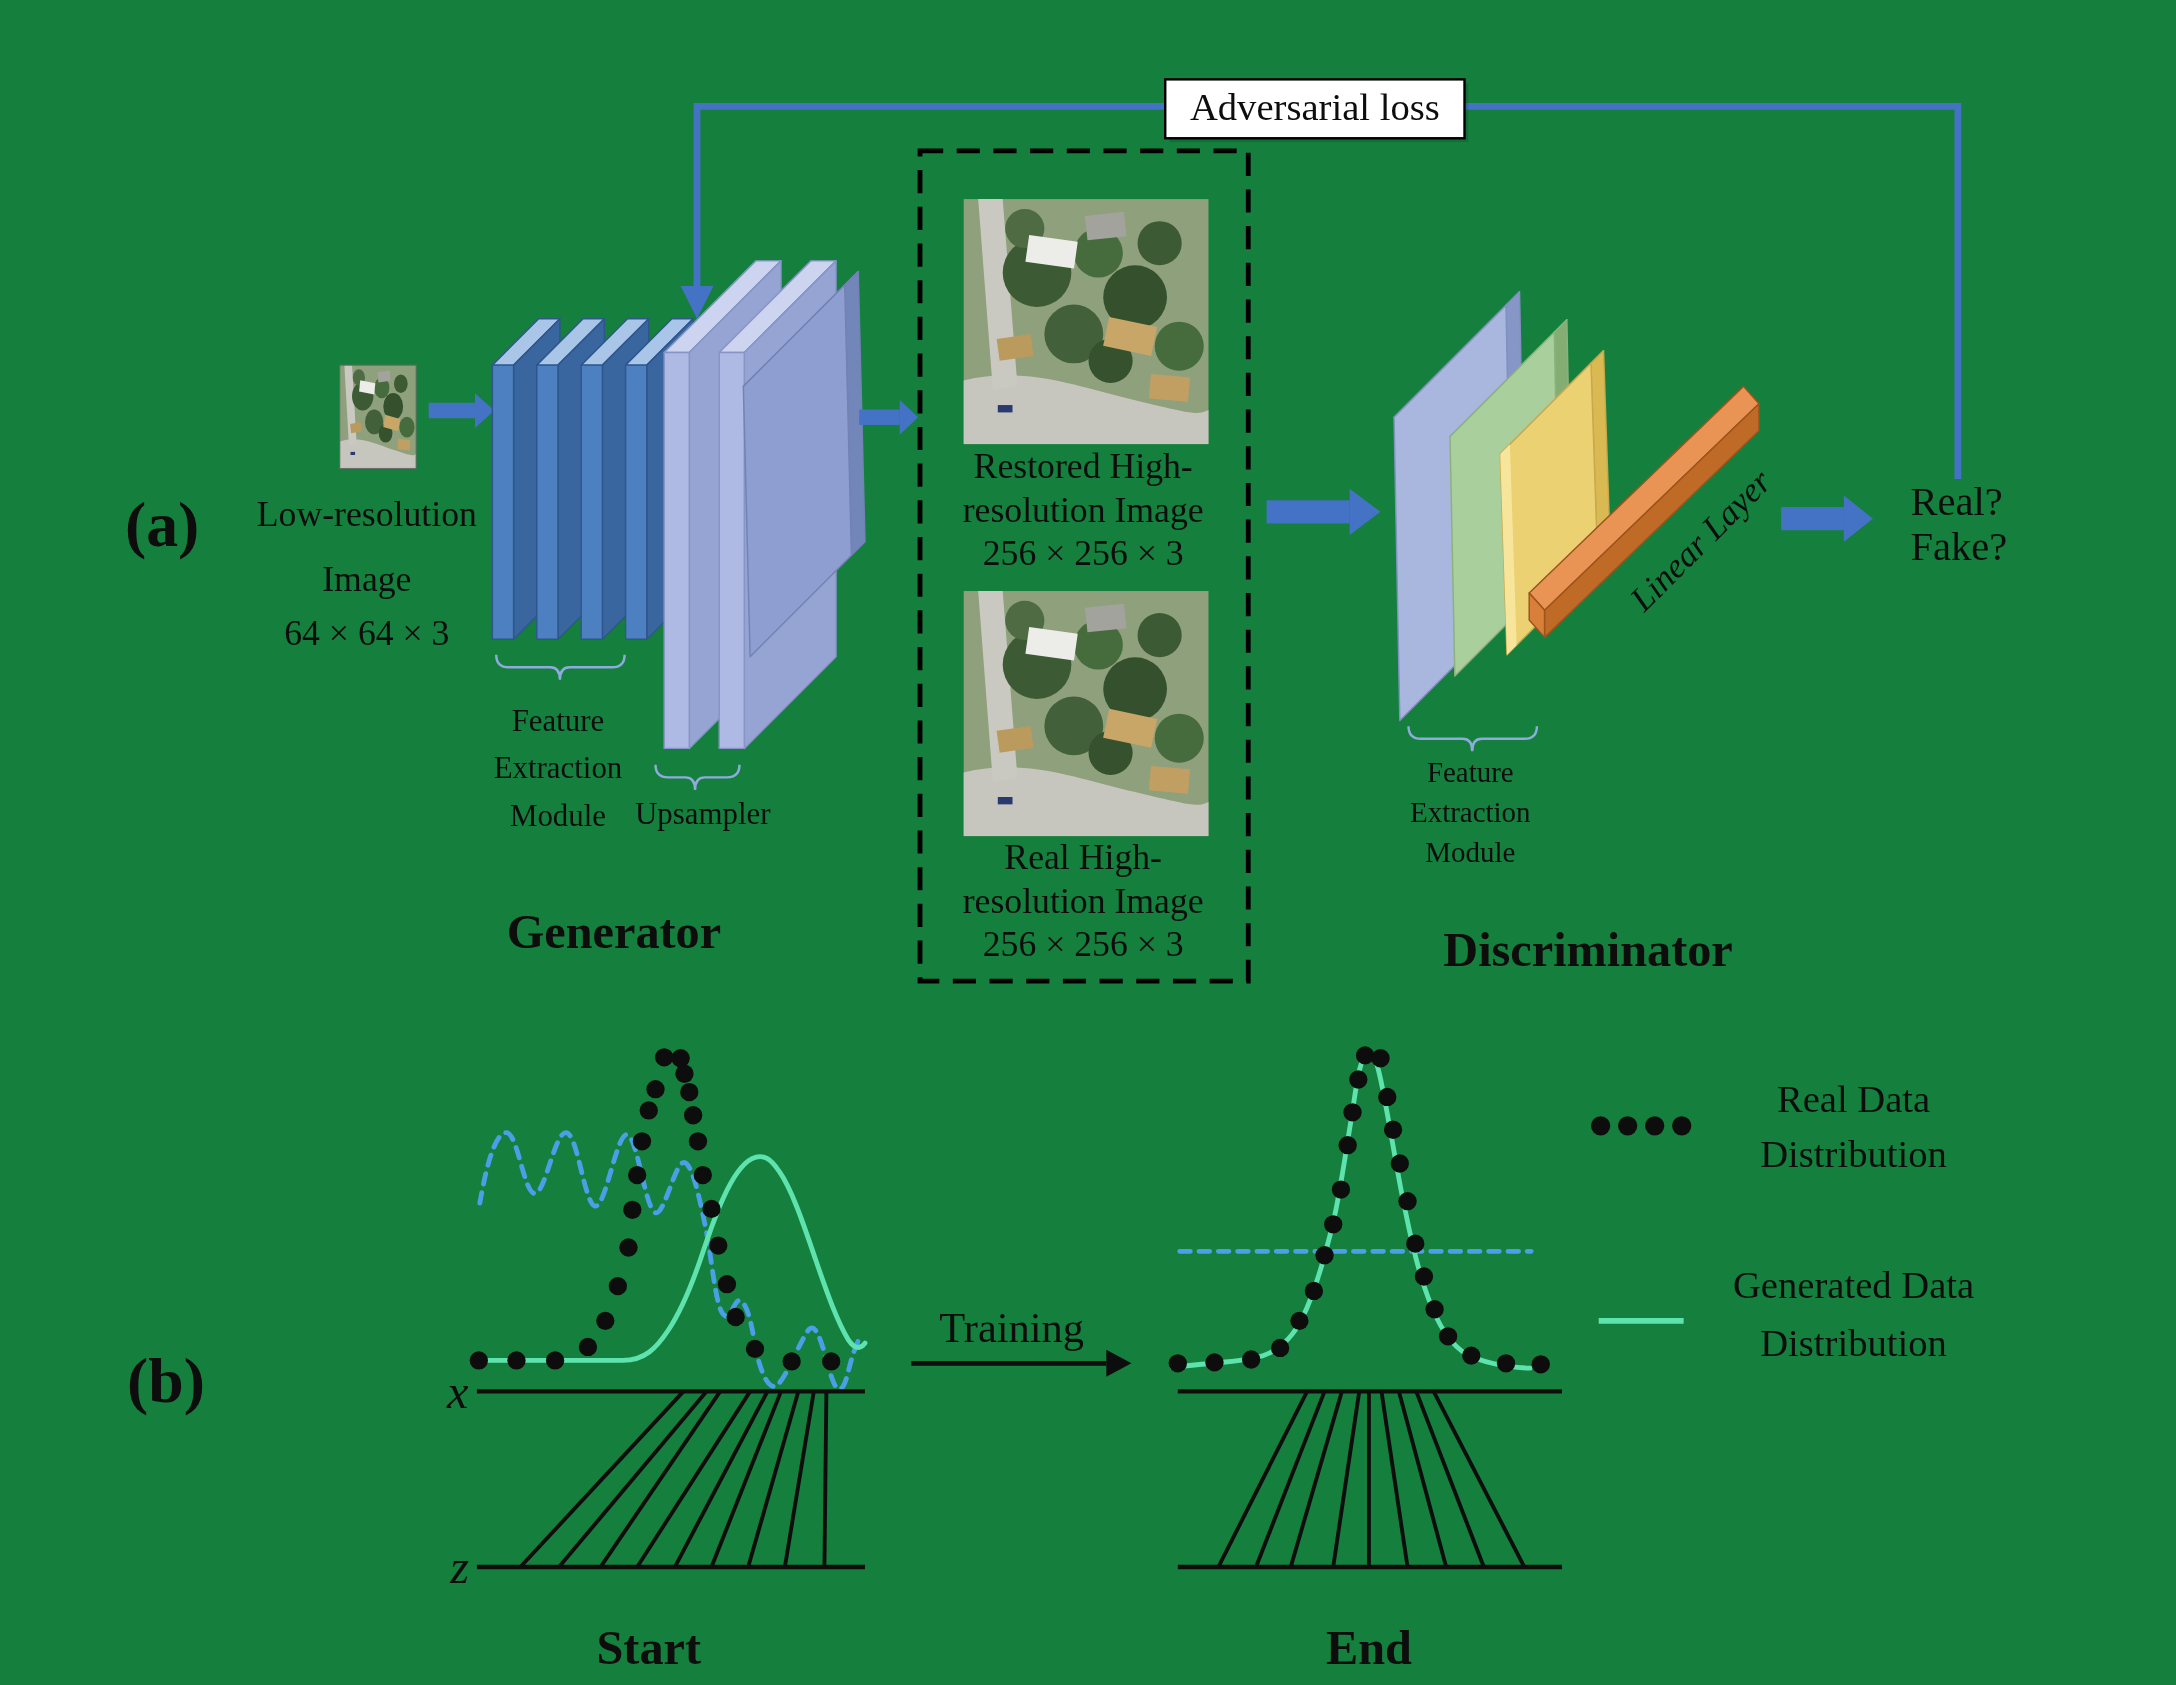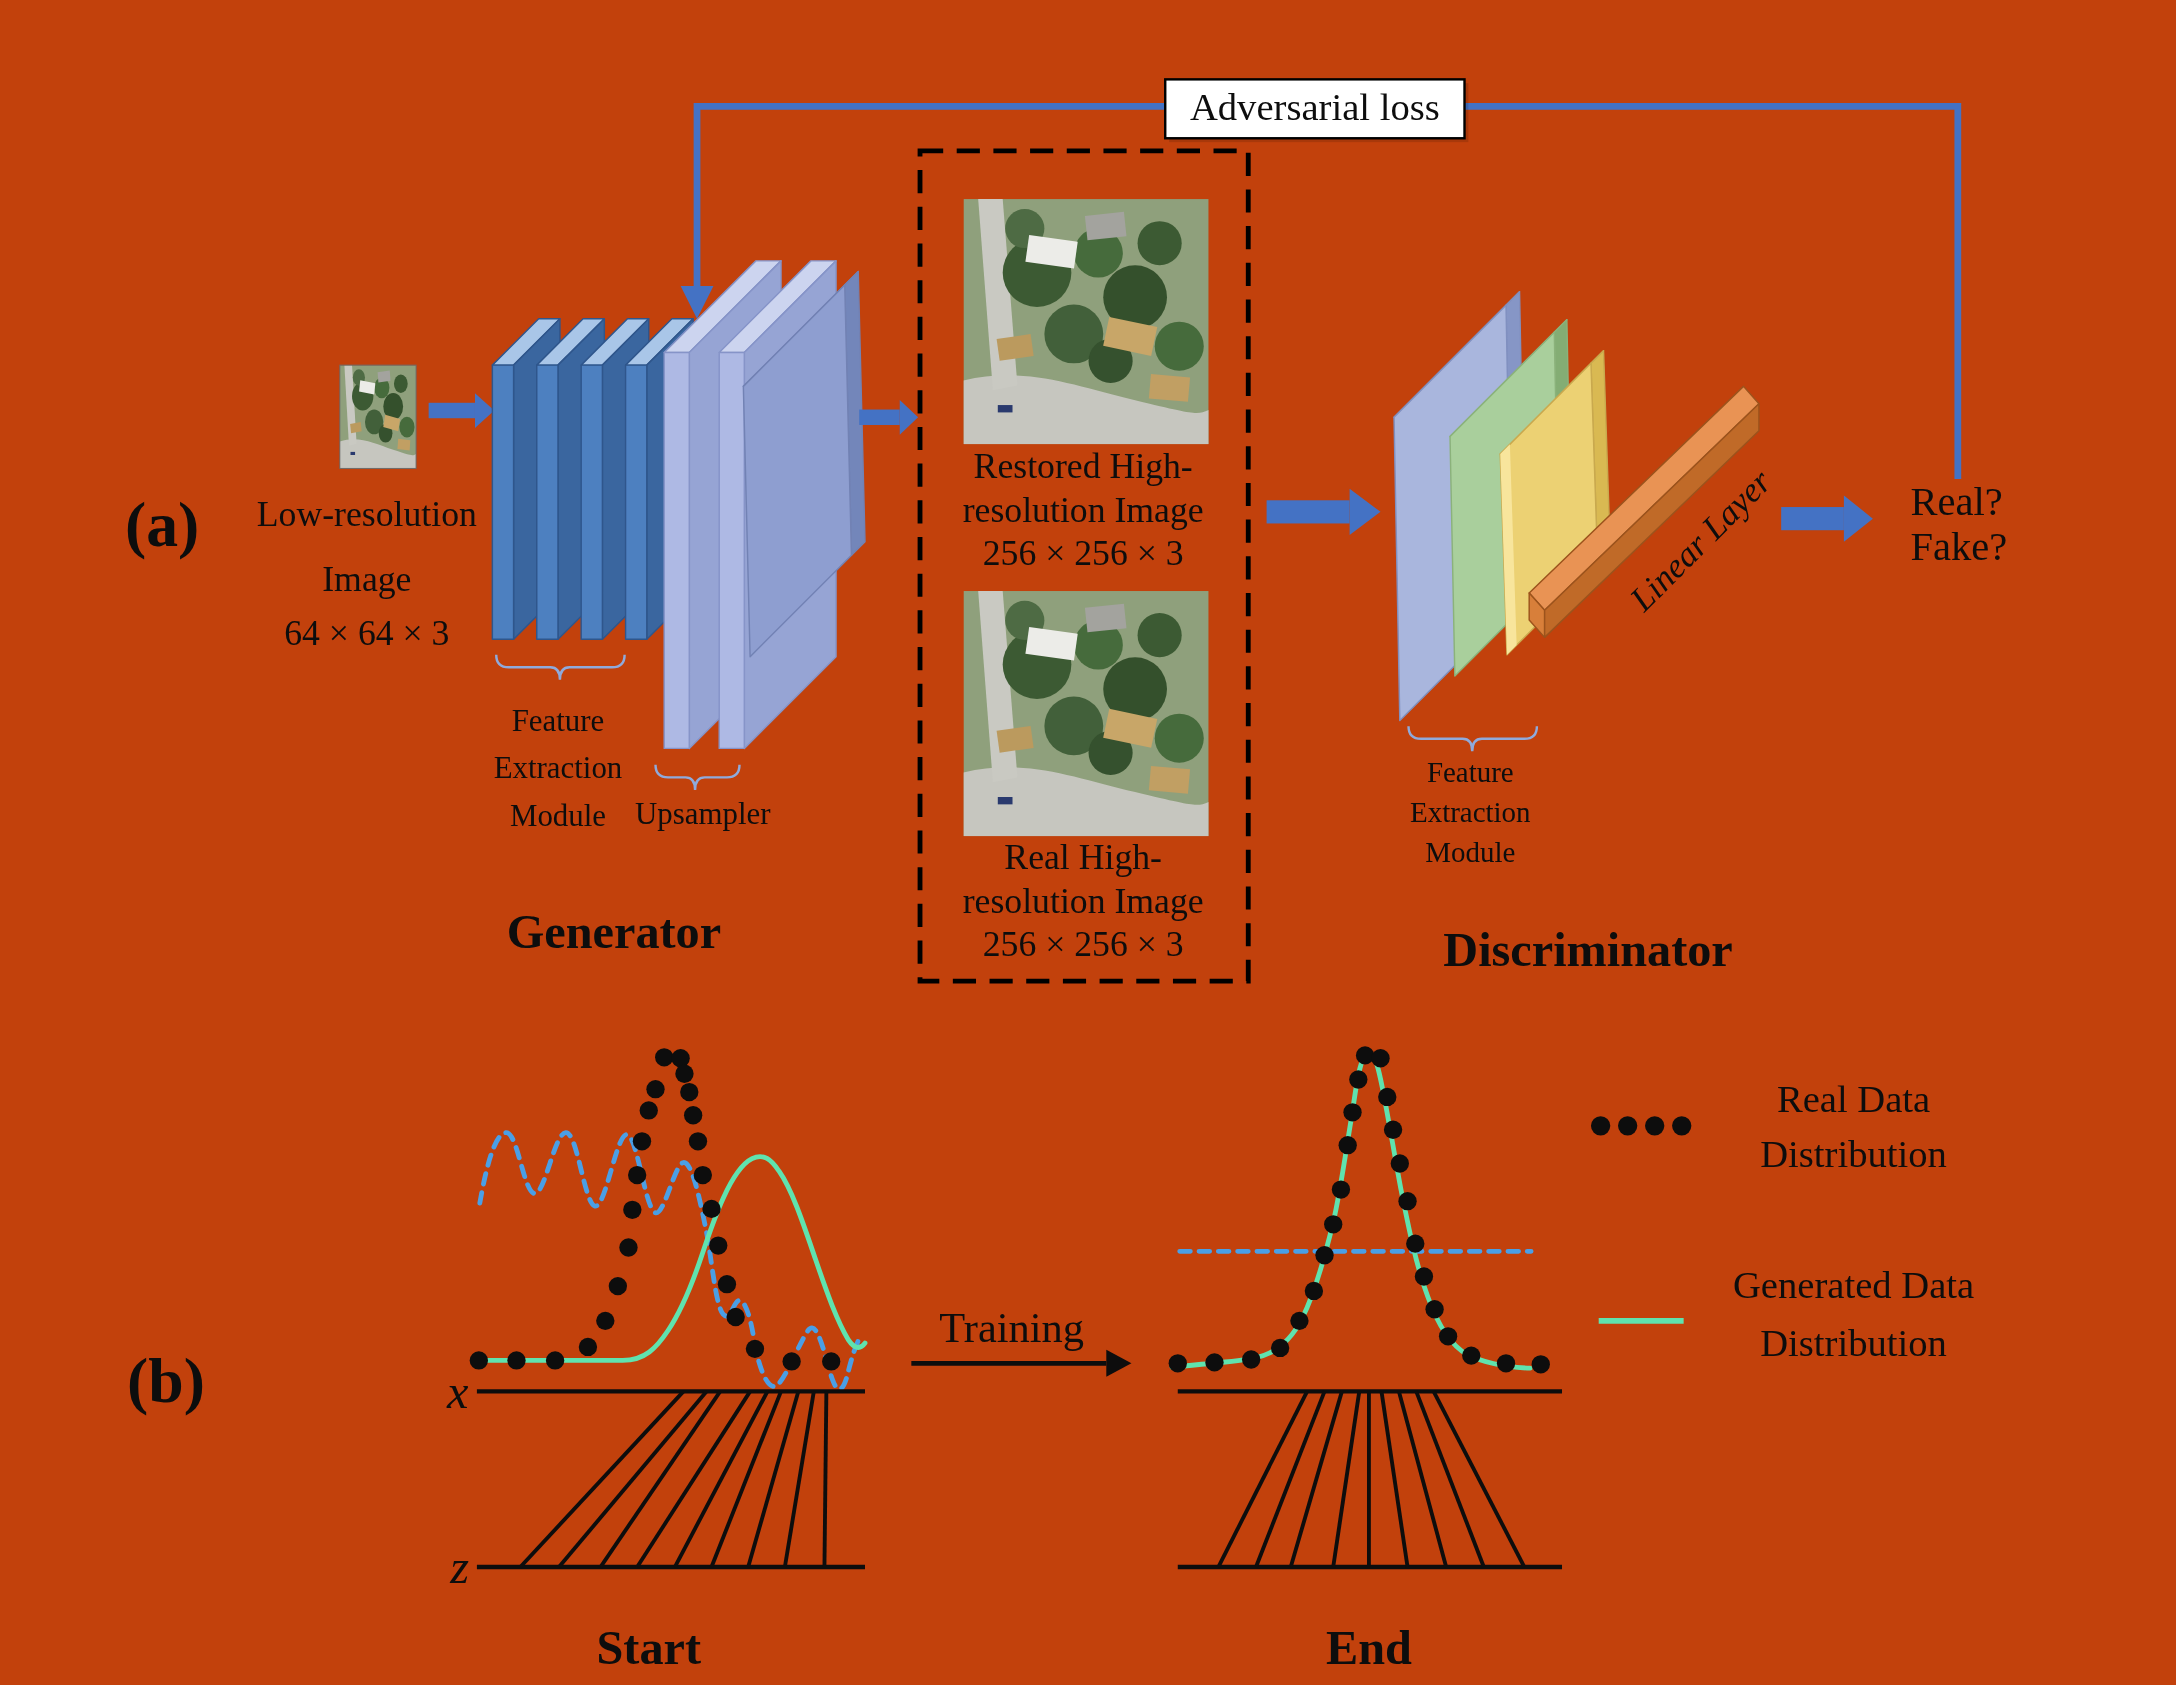--- a/index.html
+++ b/index.html
@@ -1,16 +1,16 @@
 <!DOCTYPE html>
 <html><head>
 <meta charset="utf-8">
 <style>
   html,body{margin:0;padding:0;background:#ffffff;}
-  .figure{width:2176px;height:1686px;position:relative;background:#c2410c;overflow:hidden;}
+  .figure{width:2176px;height:1686px;position:relative;background:#15803d;overflow:hidden;}
   svg{display:block;}
   text{font-family:"Liberation Serif","DejaVu Serif",serif;fill:#0d0d0d;}
   .t-bold{font-weight:bold;}
   .t-italic{font-style:italic;}
 </style>
 </head>
 <body>
 
 <div class="figure">
 <svg width="2176" height="1686" viewBox="0 0 2254 1746" xmlns="http://www.w3.org/2000/svg">

